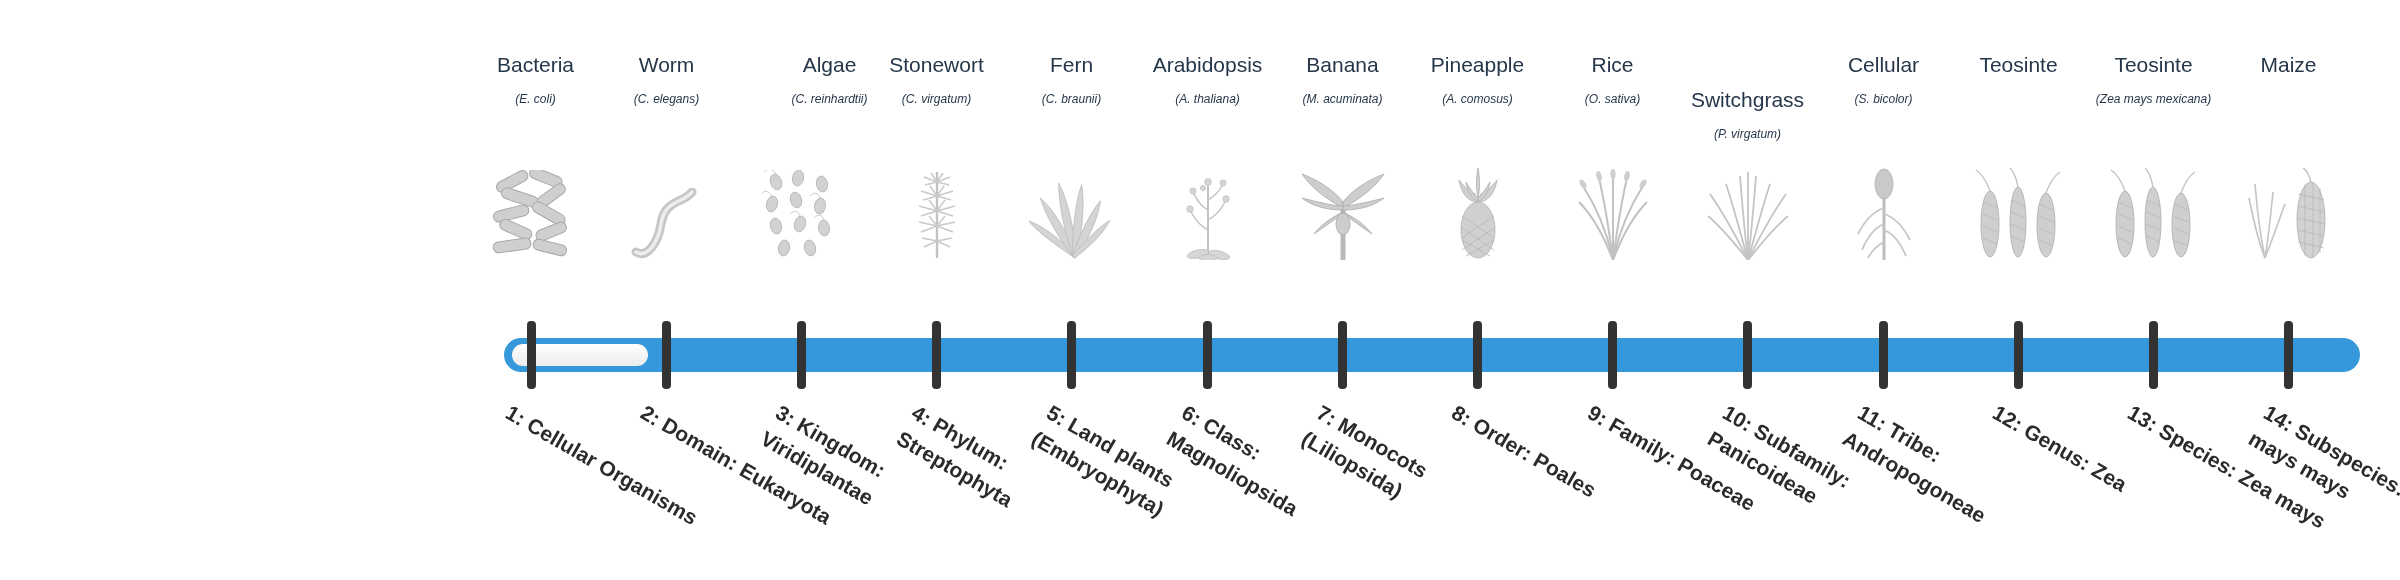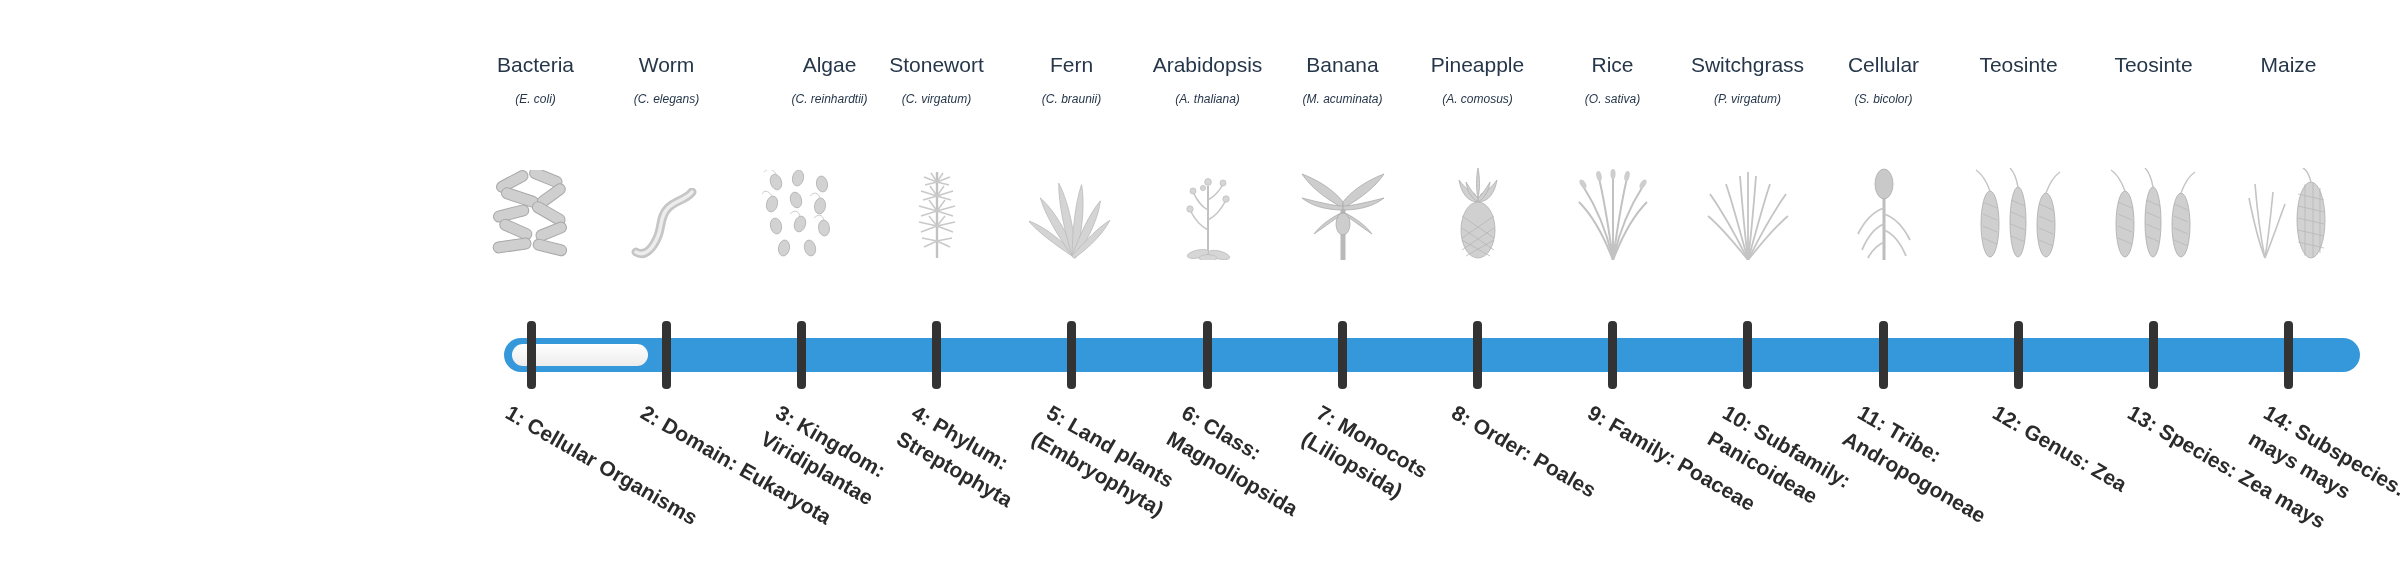--- a/index.html
+++ b/index.html
@@ -355,21 +355,21 @@
      </g>
      <g fill="#cecece">
        <ellipse cx="10" cy="16" rx="2.6" ry="5" transform="rotate(-32 10 16)"></ellipse>
        <ellipse cx="70" cy="16" rx="2.6" ry="5" transform="rotate(32 70 16)"></ellipse>
        <ellipse cx="26" cy="8" rx="2.6" ry="5" transform="rotate(-14 26 8)"></ellipse>
        <ellipse cx="54" cy="8" rx="2.6" ry="5" transform="rotate(14 54 8)"></ellipse>
        <ellipse cx="40" cy="6" rx="2.6" ry="5"></ellipse>
      </g>
         </svg>
       </div>
-      <div class="species-col" style="left: 1680px;">
+      <div class="species-col" style="left: 1680px; margin-top: 35px;">
         <div class="species-common">Switchgrass</div>
         <div class="species-latin">(P. virgatum)</div>
       </div>
       <div class="species-art" style="left: 1680px;">
         <svg width="84" height="92" viewBox="0 0 84 92">
      <g stroke="#c4c4c4" stroke-width="1.8" fill="none">
        <path d="M42 92 C30 68 18 46 4 26"></path>
             <path d="M42 92 C54 68 66 46 80 26"></path>
        <path d="M42 92 C34 64 28 40 20 16"></path>
             <path d="M42 92 C50 64 56 40 64 16"></path>
@@ -424,20 +424,21 @@
      </g>
      <g stroke="#c4c4c4" stroke-width="1.4" fill="none">
        <path d="M24 23 C20 12 16 6 10 2"></path>
             <path d="M52 19 C50 8 48 4 44 0"></path>
             <path d="M80 25 C84 14 88 8 94 4"></path>
      </g>
         </svg>
       </div>
       <div class="species-col" style="left: 2086px;">
         <div class="species-common">Teosinte</div>
+        <div class="species-latin">(Zea mays mexicana)</div>
       </div>
       <div class="species-art" style="left: 2086px;">
         <svg width="106" height="92" viewBox="0 0 106 92">
      <g fill="#cfcfcf" stroke="#ababab" stroke-width="0.8">
        <ellipse cx="24" cy="56" rx="9" ry="33"></ellipse>
        <ellipse cx="52" cy="54" rx="8" ry="35"></ellipse>
        <ellipse cx="80" cy="57" rx="9" ry="32"></ellipse>
      </g>
      <g stroke="#b4b4b4" stroke-width="0.7" fill="none">
        <path d="M17 34 L31 40"></path>

